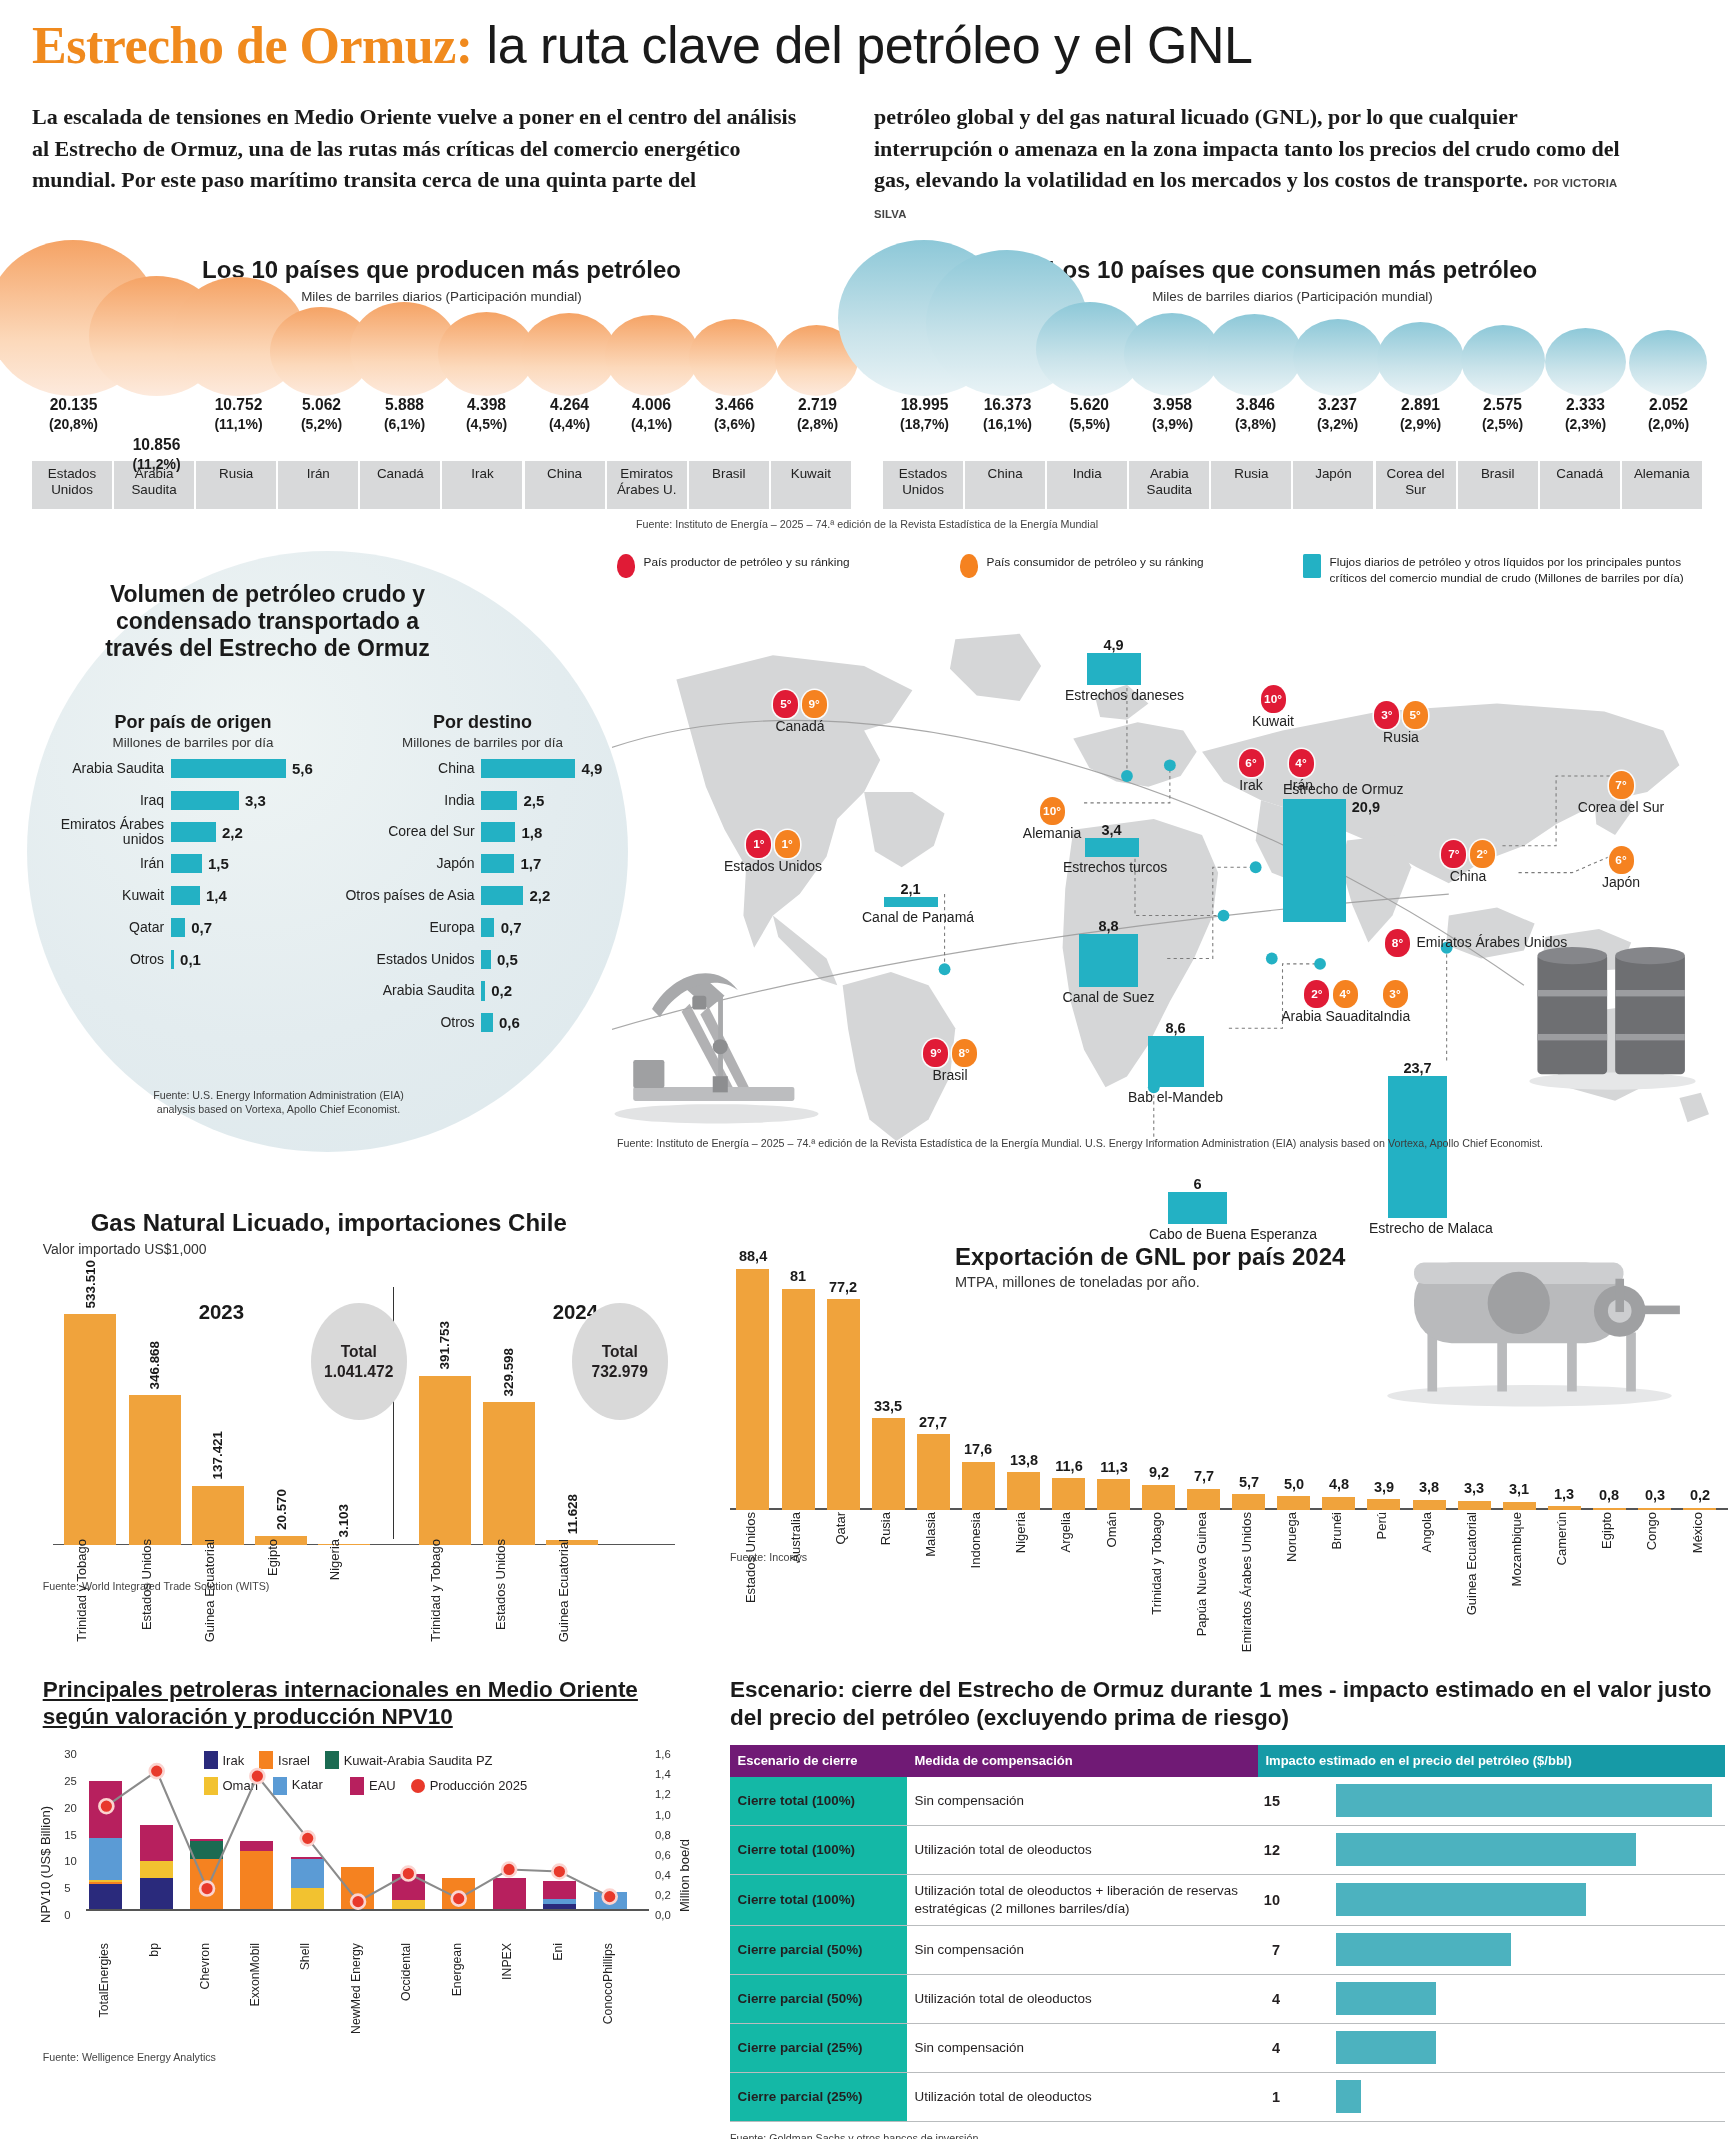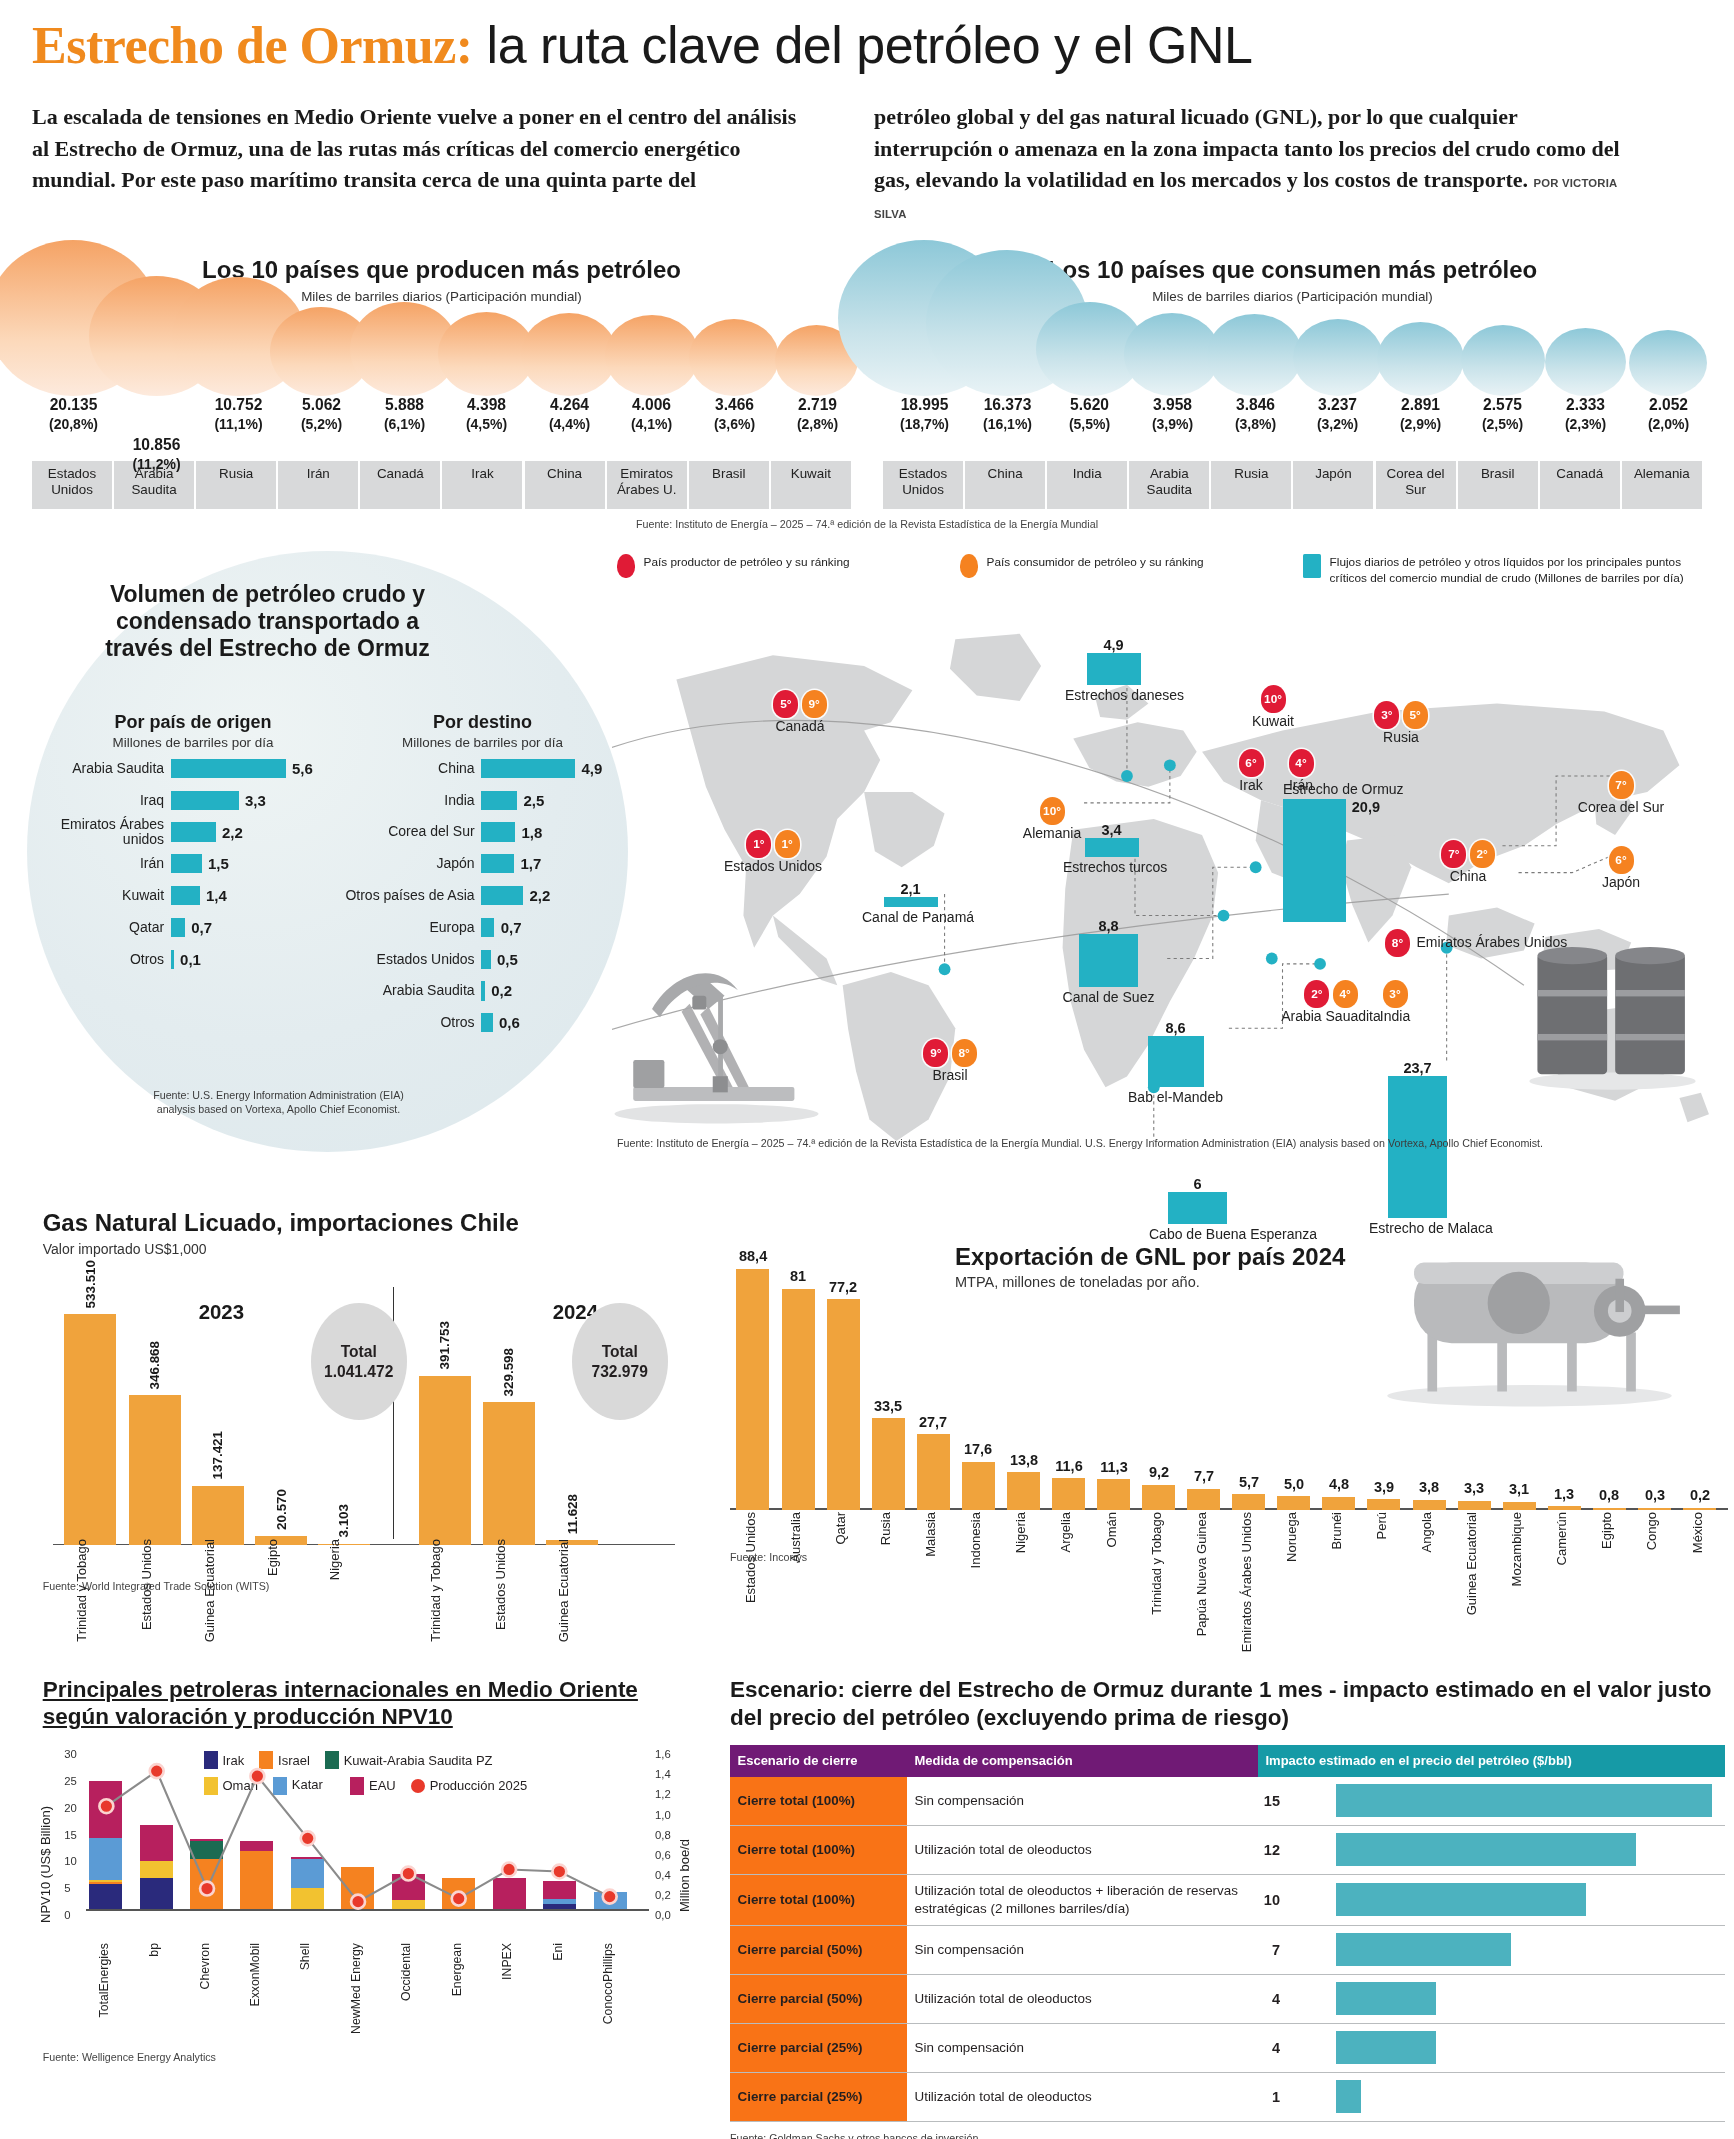--- a/index.html
+++ b/index.html
@@ -80,21 +80,21 @@
   .mklabel { font-size:14px; color:#222; text-align:center; white-space:nowrap; margin-top:1.1px; line-height:1.1; }
   .flowbox { position:absolute; }
   .flowval { font-size:14.5px; font-weight:bold; color:#1a1a1a; text-align:center; }
   .flowrect { background:#23b1c4; margin:0 auto; }
   .flowname { font-size:14px; color:#222; text-align:center; white-space:nowrap; margin-top:2.1px; }
   .map-src { position:absolute; left:585px; top:585px; font-size:10.7px; line-height:1.4; color:#3c3c3c; }
 
   
   .midrow { position:relative; margin-top:14px; height:451px; }
   .chile { position:absolute; left:10.7px; top:0; width:644px; }
-  .ch-title { font-size:24px; font-weight:bold; color:#1a1a1a; }
+  .ch-title { font-size:24px; font-weight:bold; color:#1a1a1a;margin-left:48px; }
   .ch-sub { font-size:14px; color:#333; margin-top:4.3px; }
   .chileplot { position:relative; height:300px; margin-top:14px; }
   .cb { position:absolute; bottom:26px; background:#f0a33c; }
   .cb-lab { position:absolute; font-size:13.4px; font-weight:bold; color:#1a1a1a;
             writing-mode:vertical-rl; transform:rotate(180deg); white-space:nowrap; }
   .cx-lab { position:absolute; top:268px; font-size:13px; color:#222; writing-mode:vertical-rl; transform:rotate(180deg);
             white-space:nowrap; text-align:right; line-height:1.12; }
   .axisline { position:absolute; left:10.7px; bottom:26px; width:622px; height:1.6px; background:#555; }
   .divline { position:absolute; left:350px; top:16px; width:1.6px; height:252px; background:#333; }
   .yearlab { position:absolute; font-size:20.4px; font-weight:bold; color:#1a1a1a; }
@@ -128,21 +128,21 @@
   .lgrow { display:flex; align-items:center; gap:5.4px; margin-bottom:7.5px; font-size:13px; }
   .lgsw { width:14px; height:18px; display:inline-block; }
   .lgdotred { width:14px; height:14px; border-radius:50%; background:#e8392b; display:inline-block; }
 
   .esc { position:absolute; left:698px; top:0; width:1009px; }
   .esctitle { font-size:22.5px; font-weight:bold; line-height:1.24; color:#1a1a1a; }
   table.esctab { width:995px; border-collapse:collapse; margin-top:13px; table-layout:fixed; }
   table.esctab th { background:#701a75; color:#fff; font-size:13px; text-align:left; padding:8.6px 7.5px; font-weight:bold; }
   table.esctab th.last { background:#169aa6; }
   table.esctab td { font-size:13.4px; padding:7.5px 7.5px; vertical-align:middle; border-bottom:1.6px solid #b9bcbe; }
-  td.c1 { background:#f97316; font-weight:bold; font-size:13px; width:177px; }
+  td.c1 { background:#14b8a6; font-weight:bold; font-size:13px; width:177px; }
   td.c2 { background:#fff; line-height:1.3; }
   td.c3 { background:#fff; width:467px; position:relative; }
   .escnum { position:absolute; right:445px; top:50%; transform:translateY(-50%); font-size:14.5px; font-weight:bold; }
   .escbar { height:33px; background:#4cb2bf; }
   .esc-src { font-size:10.7px; color:#3c3c3c; margin-top:9.7px; }
 </style>
 </head>
 <body>
 
 <div class="page">

